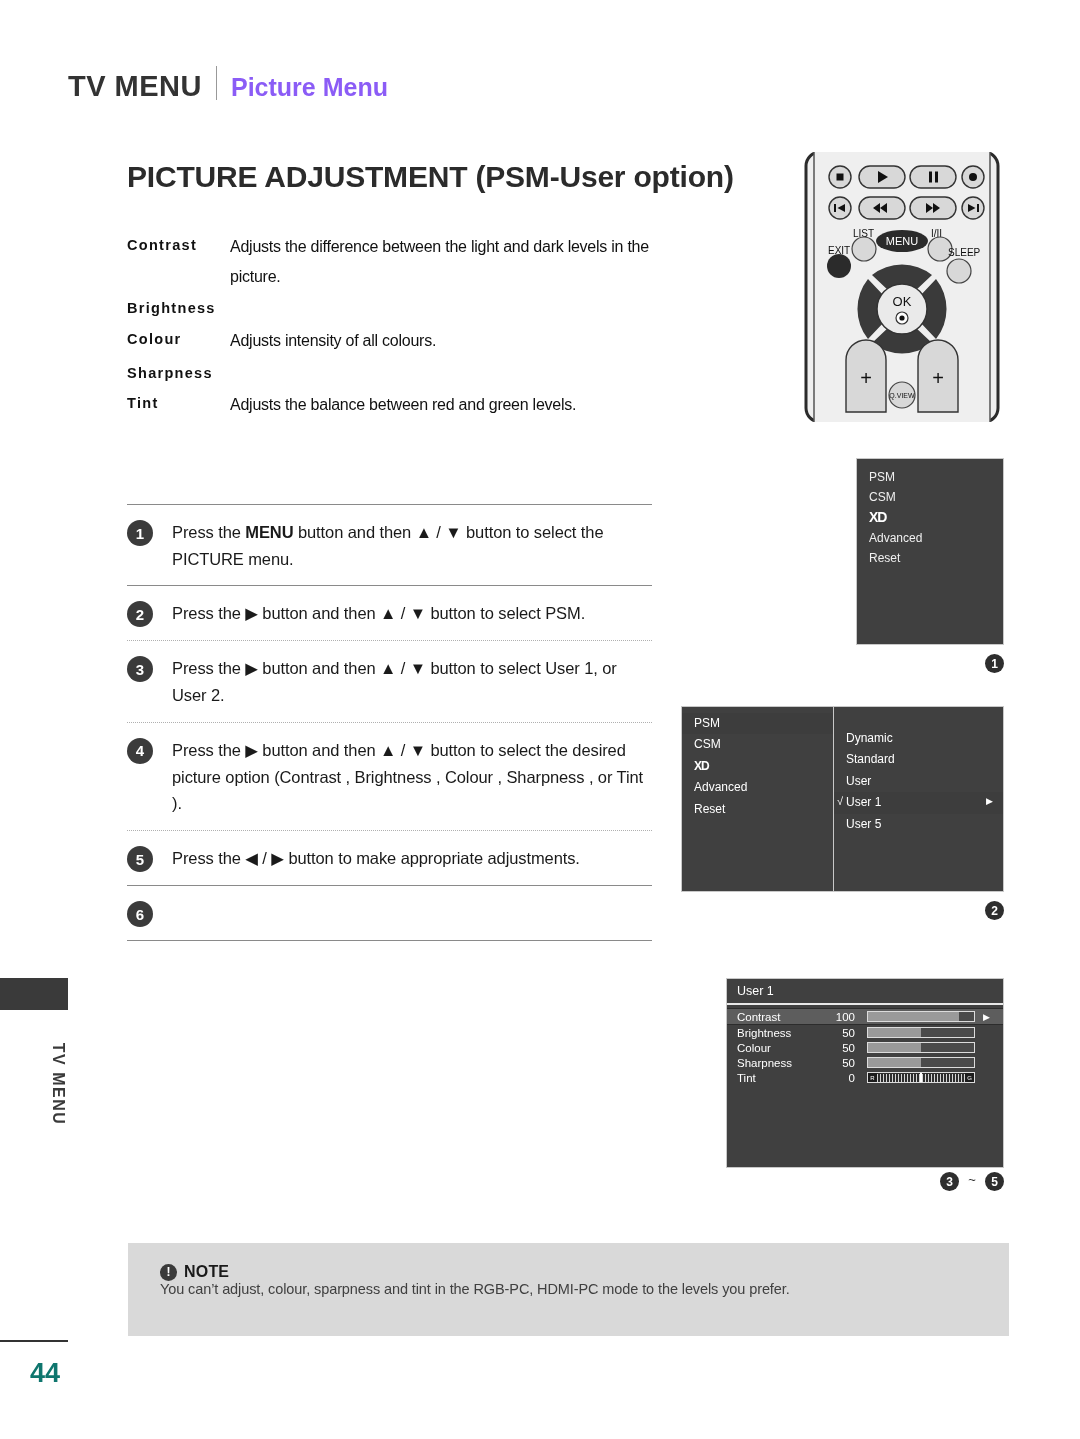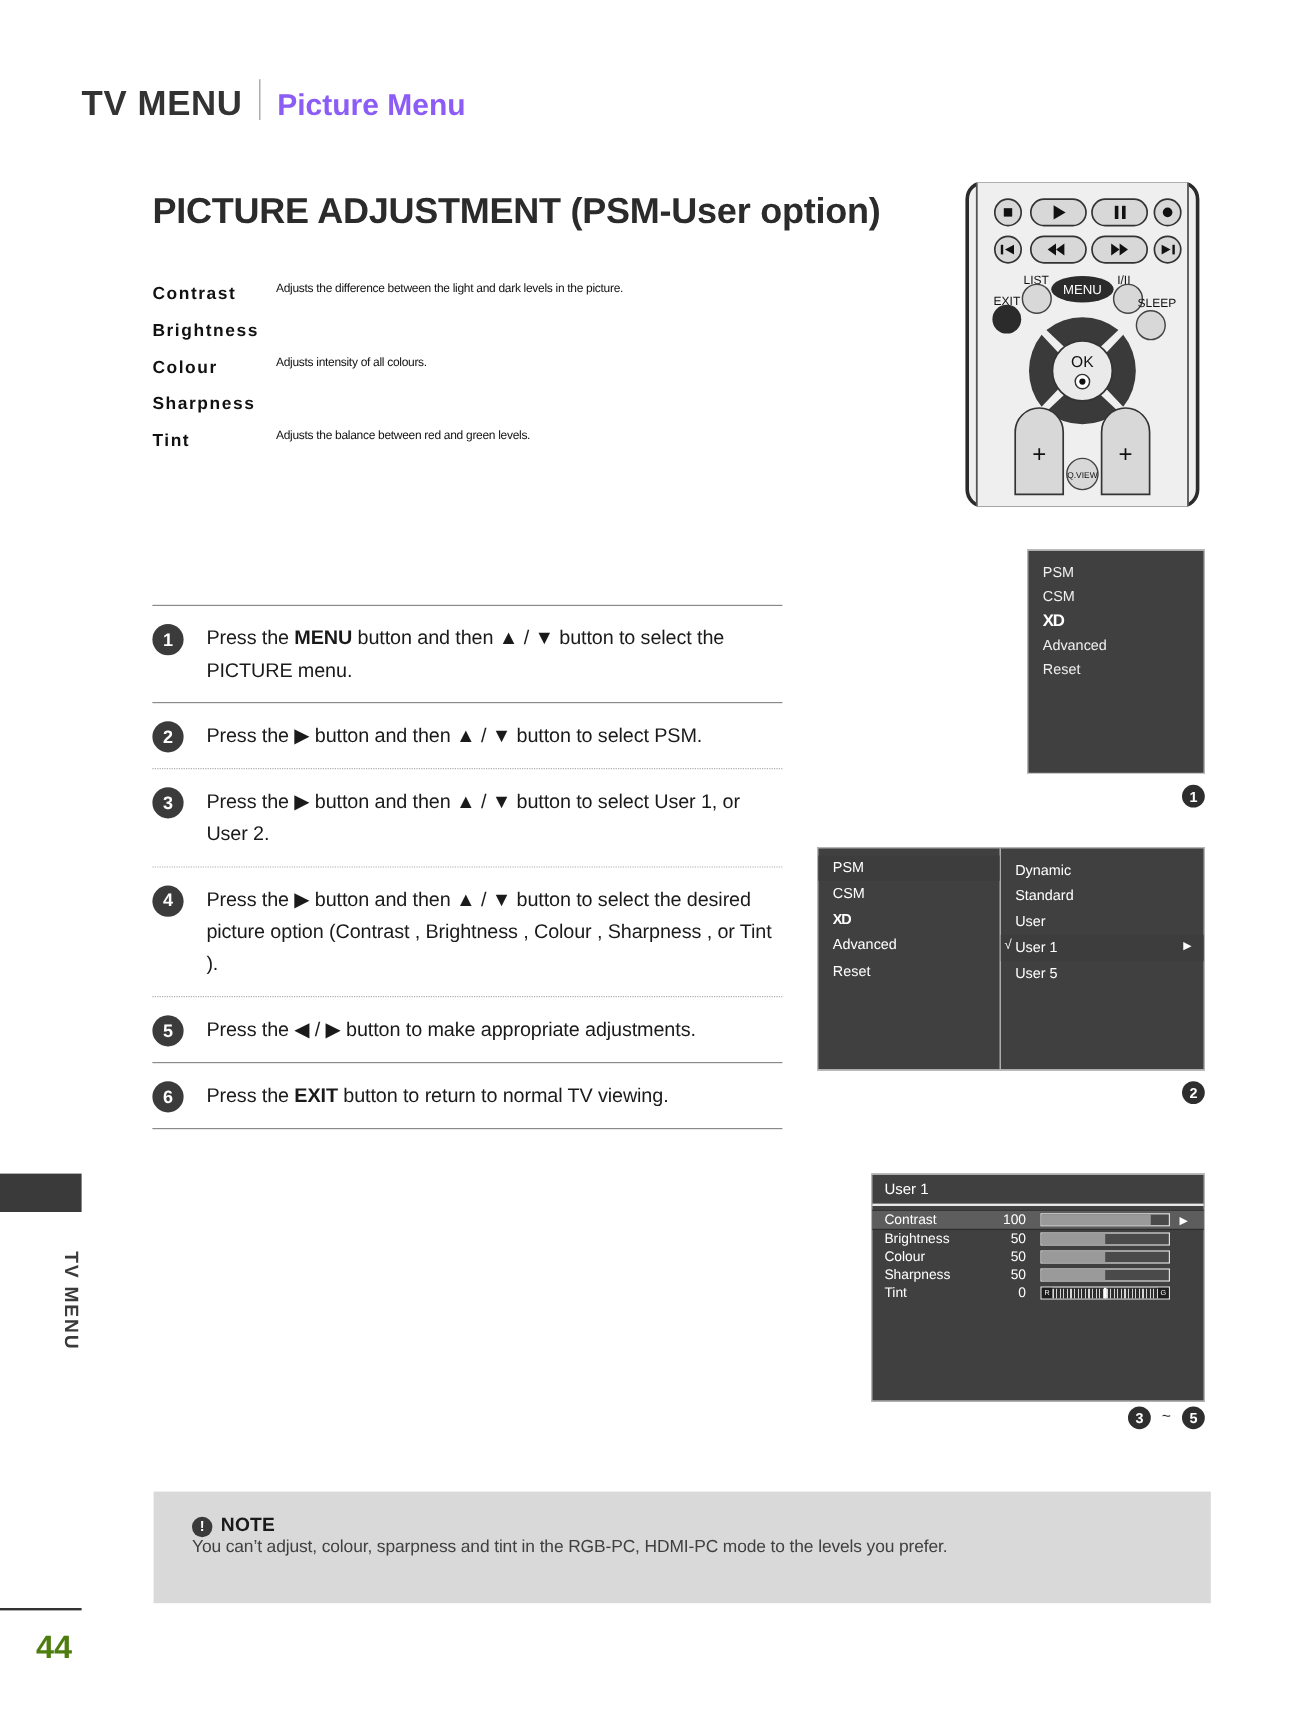--- a/index.html
+++ b/index.html
@@ -71,21 +71,21 @@
   #defs .term {
     width: 103px;
     flex: 0 0 103px;
     font-size: 14.5px;
     font-weight: bold;
     letter-spacing: 1.3px;
     color: #111;
     line-height: 1.85;
   }
   #defs .desc {
-    font-size: 10px;
+    font-size: 16px;
     line-height: 1.85;
     color: #111;
     letter-spacing: -0.25px;
   }
 
   
   #remote {
     position: absolute;
     left: 802px;
     top: 152px;
@@ -179,21 +179,21 @@
   }
   #osd2 .left-col {
     width: 152px;
     flex: 0 0 152px;
     border-right: 1.5px solid #c8c8c8;
     padding-top: 6px;
     box-sizing: border-box;
   }
   #osd2 .right-col {
     flex: 1;
-    padding-top: 8px;
+    padding-top: 21px;
     box-sizing: border-box;
   }
   .osd-row {
     padding: 1px 0 1px 12px;
     line-height: 1.62;
     font-size: 12px;
     position: relative;
   }
   .osd-row.sel {
     background: #3d3d3d;
@@ -396,21 +396,21 @@
     left: 0; top: 1340px;
     width: 68px;
     border-top: 2px solid #333;
   }
   #page-num {
     position: absolute;
     left: 30px;
     top: 1358px;
     font-size: 27px;
     font-weight: bold;
-    color: #4d7c0f;
+    color: #0f766e;
   }
 </style>
 </head>
 <body>
 
 <div id="header">
   <span class="h-main">TV MENU</span>
   <span class="h-div"></span>
   <span class="h-sub">Picture Menu</span>
 </div>
@@ -527,21 +527,20 @@
   <div class="rule-dotted"></div>
 
   <div class="step">
     <div class="badge">5</div>
     <div class="step-text">Press the ◀ / ▶ button to make appropriate adjustments.</div>
   </div>
   <div class="rule-solid"></div>
 
   <div class="step">
     <div class="badge">6</div>
-    <div class="step-text">Press the <b>EXIT</b> button to return to normal TV viewing.</div>
   </div>
   <div class="rule-solid"></div>
 </div>
 
 <div class="osd" id="osd1">
   <div class="osd-list">
     <div class="osd-item">PSM</div>
     <div class="osd-item">CSM</div>
     <div class="osd-item xd-logo">XD</div>
     <div class="osd-item">Advanced</div>

